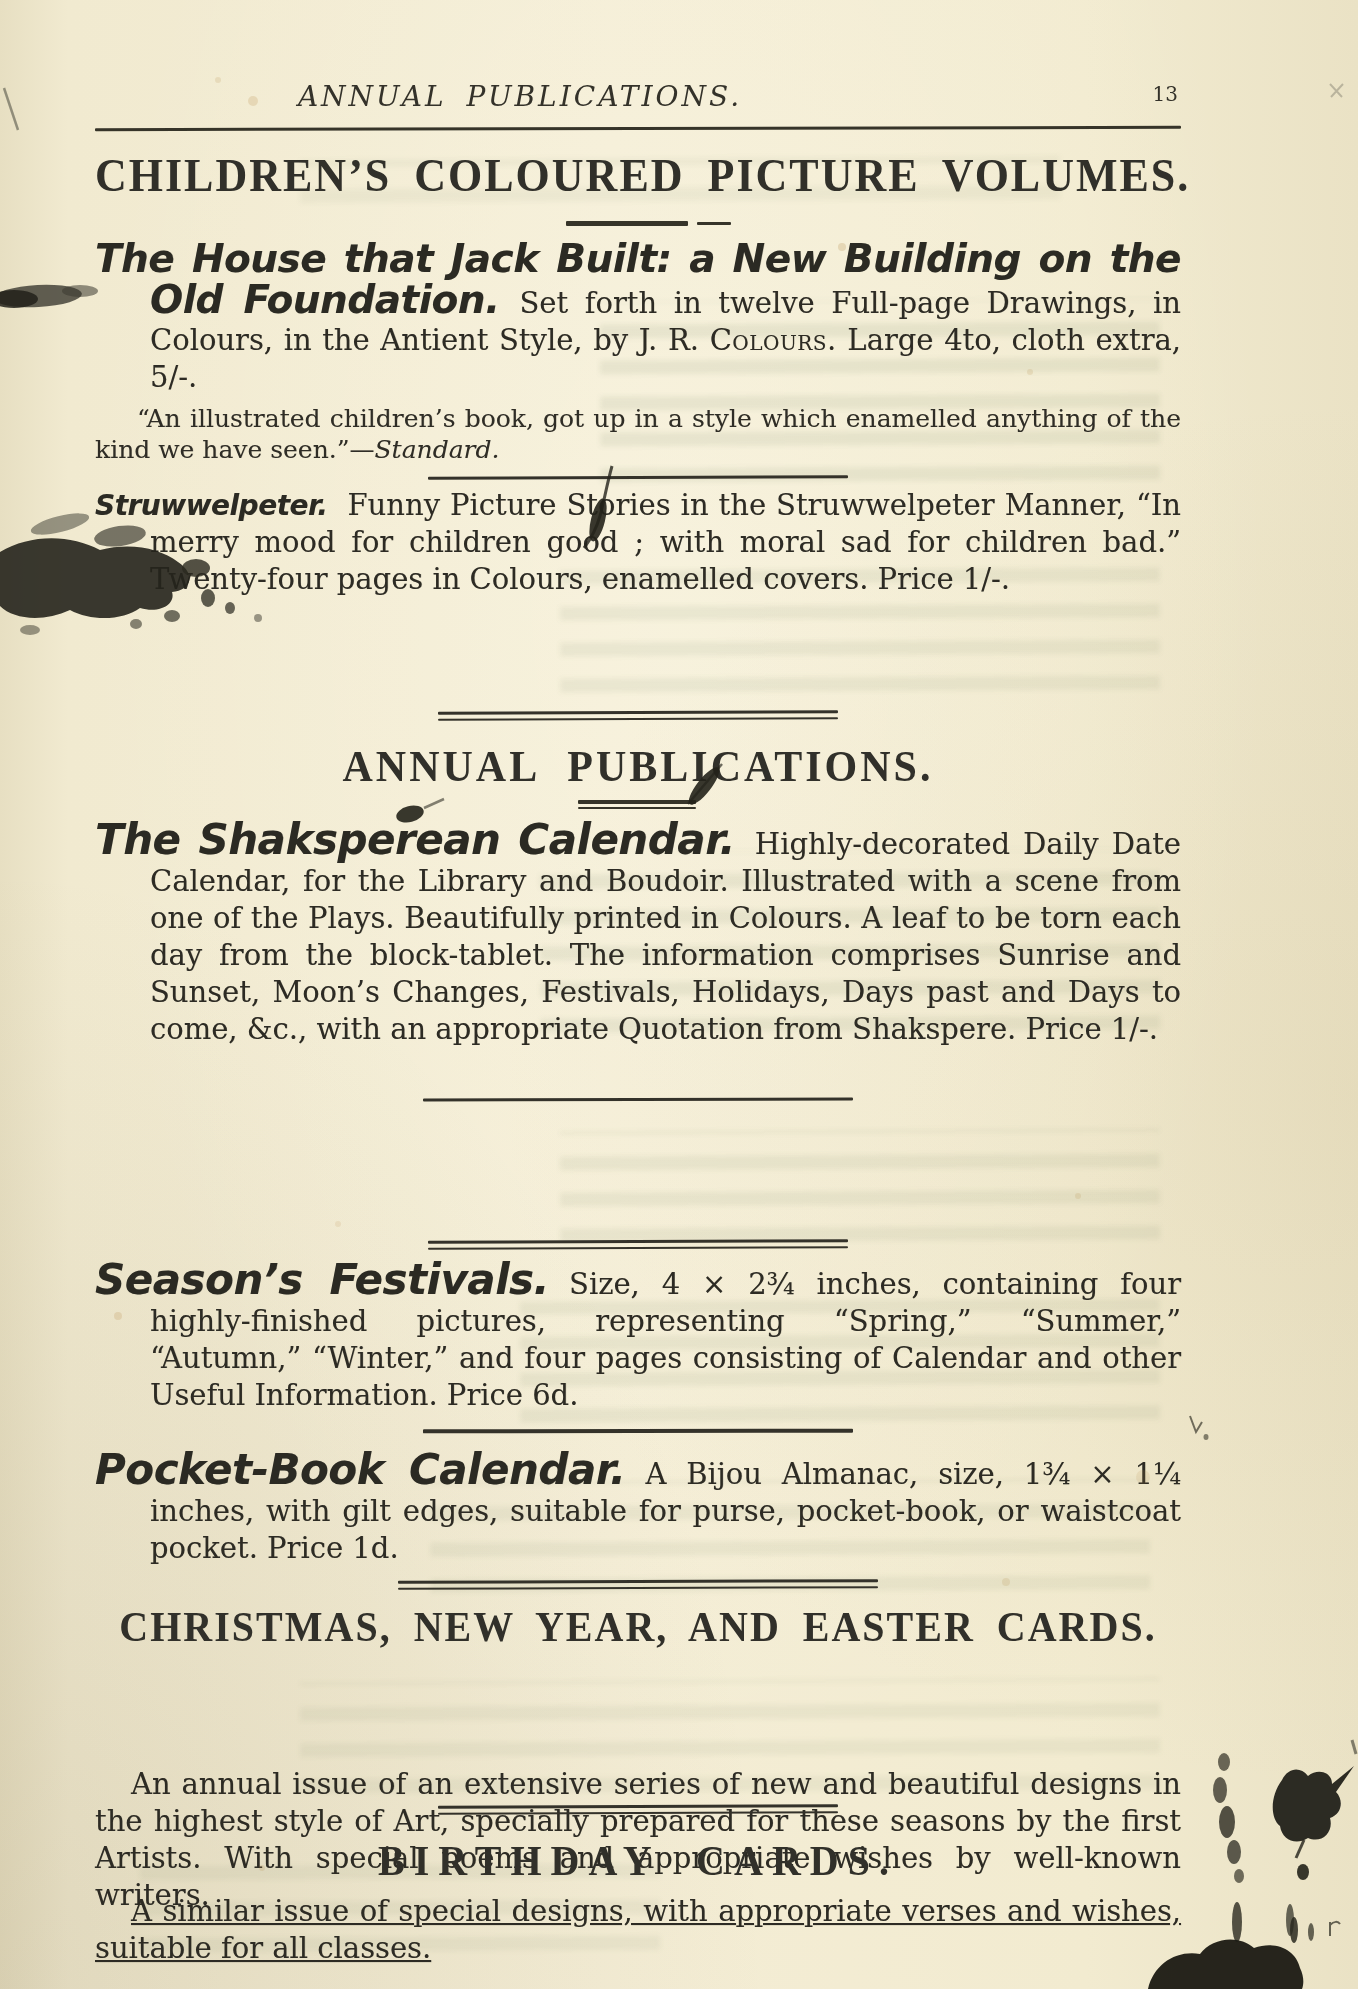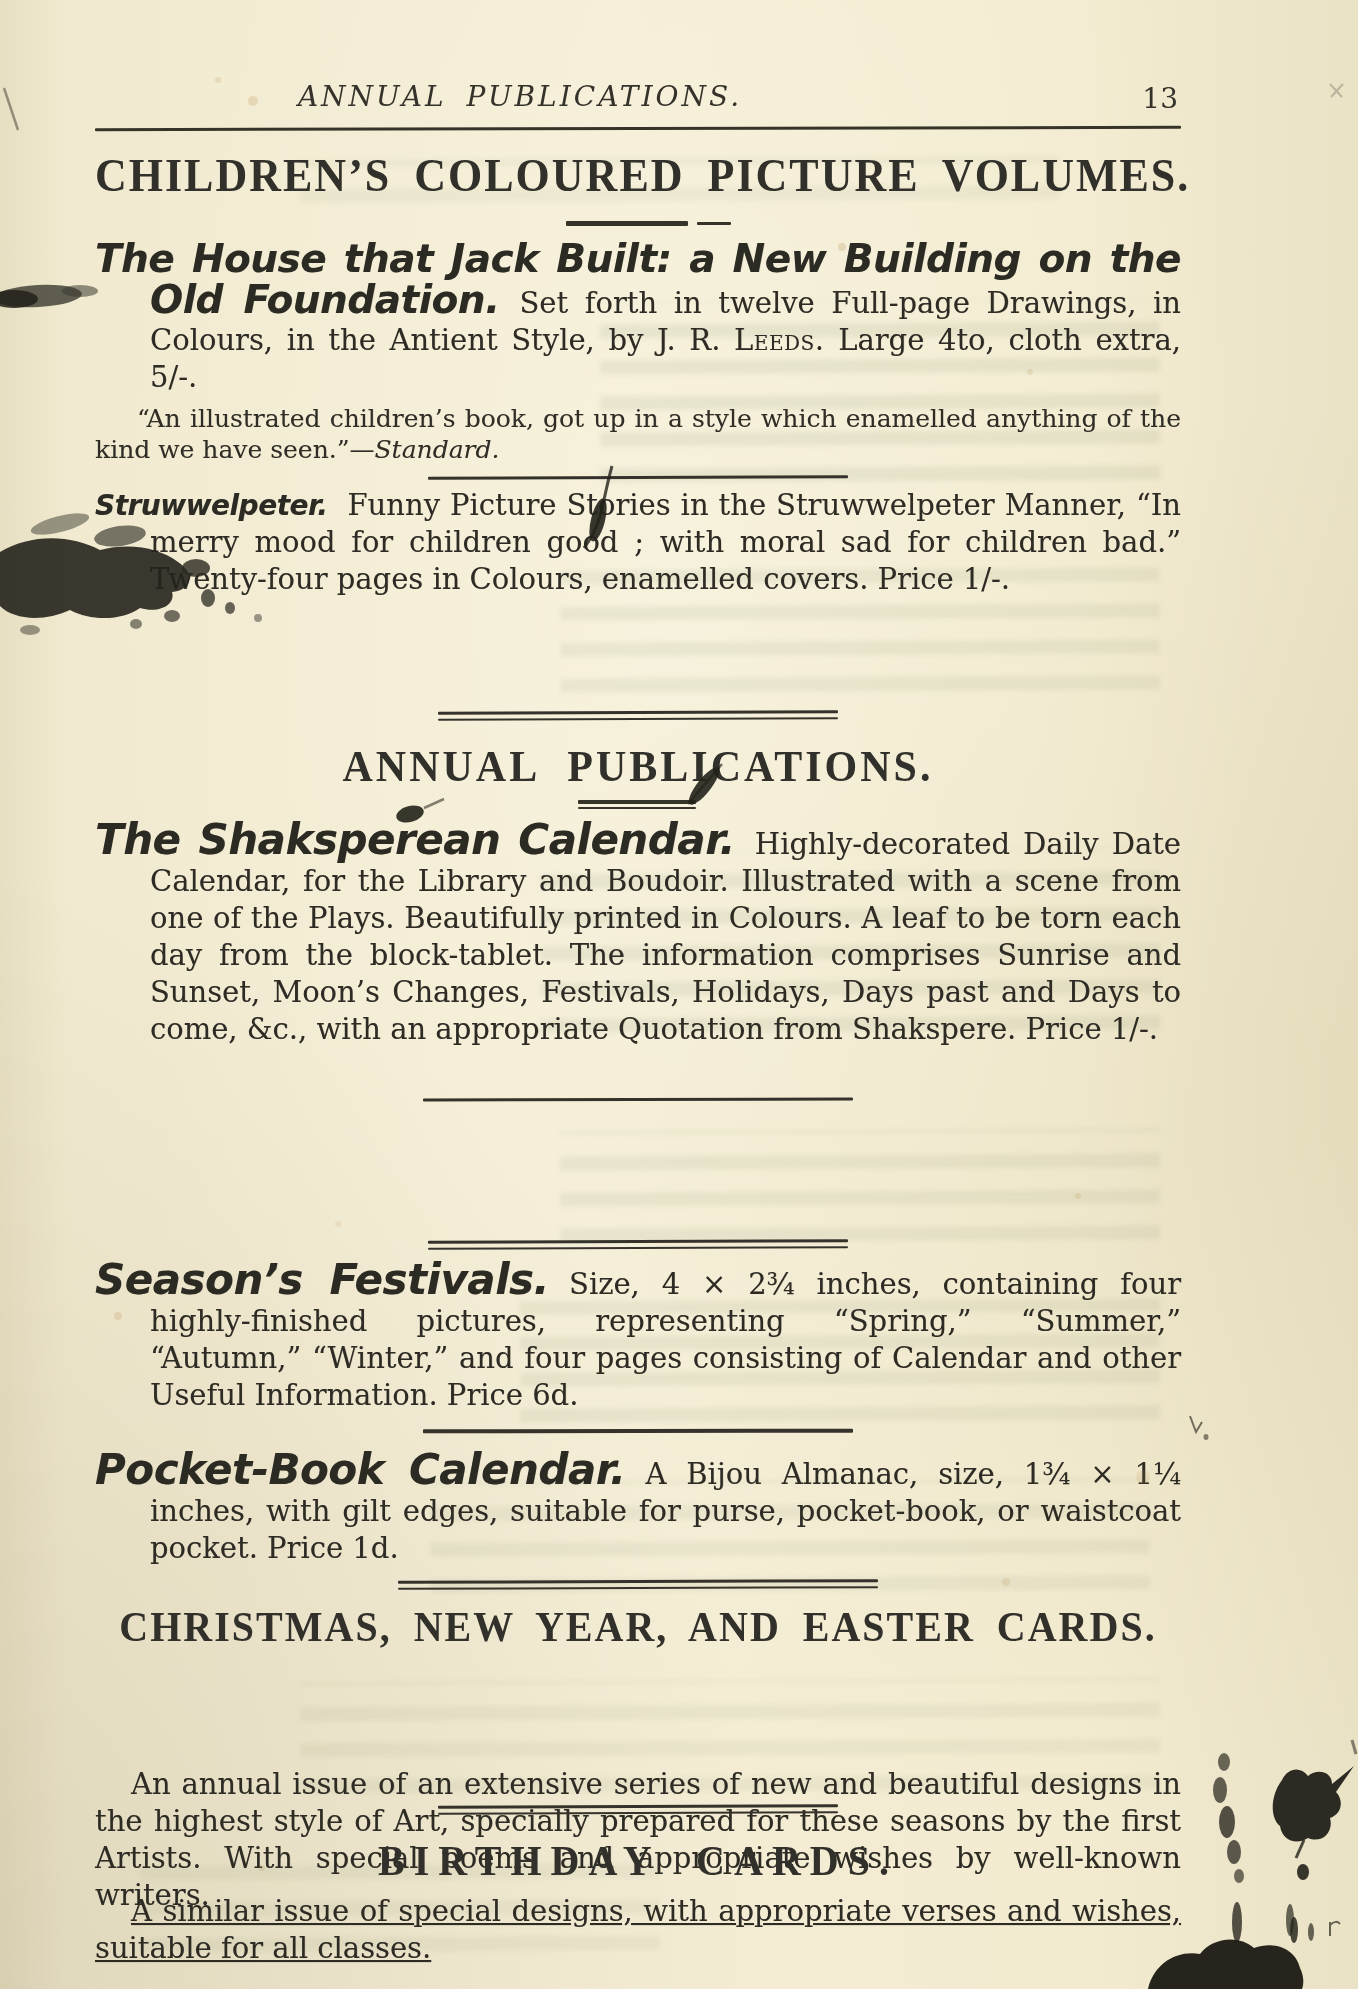--- a/index.html
+++ b/index.html
@@ -18,21 +18,21 @@
   .ghost{
     position:absolute;pointer-events:none;
     background:repeating-linear-gradient(0deg, rgba(0,0,0,0) 0 9px, rgba(122,138,104,0.15) 9px 23px, rgba(0,0,0,0) 23px 36px);
     filter:blur(2.5px);transform:rotate(-0.3deg);
   }
   .block{position:absolute;}
   .runhead{
     font-style:italic;font-size:28px;letter-spacing:3px;word-spacing:8px;
     color:#34322a;
   }
-  .pagenum{font-size:28px;color:#34322a;}
+  .pagenum{font-size:20px;color:#34322a;}
   .hrule{background:#363429;border-radius:1px;}
   .head{
     font-family:"Liberation Serif","DejaVu Serif",serif;font-weight:bold;color:#31302a;
     text-align:center;transform:scaleY(1.06);white-space:nowrap;
   }
   .h-big{font-size:44px;letter-spacing:2px;word-spacing:10px;}
   .h-annual{font-size:42px;letter-spacing:3px;word-spacing:16px;}
   .h-cards{font-size:40px;letter-spacing:2px;word-spacing:10px;}
   .h-bday{font-size:40px;letter-spacing:9px;word-spacing:18px;}
   .entry{
@@ -83,21 +83,21 @@
   <div class="block runhead" style="left:0;top:80px;width:1040px;text-align:center;">ANNUAL PUBLICATIONS.</div>
   <div class="block pagenum" style="left:1118px;top:82px;width:60px;text-align:right;">13</div>
   <div class="block hrule" style="left:95px;top:127px;width:1086px;height:3px;transform:rotate(-0.12deg);"></div>
 
   <div class="block head h-big" style="left:95px;top:150px;width:1086px;">CHILDREN’S COLOURED PICTURE VOLUMES.</div>
   <div class="block" style="left:566px;top:221px;width:170px;display:flex;gap:9px;align-items:center;">
     <div class="hrule" style="width:122px;height:5px;"></div>
     <div class="hrule" style="width:34px;height:3px;"></div>
   </div>
 
-  <p class="block entry" style="top:240px;"><span class="etitle t39">The House that Jack Built: a New Building on the Old Foundation.</span><span>Set forth in twelve Full-page Drawings, in Colours, in the Antient Style, by J. R. </span><span class="sc">Leeds.</span><span>  Large 4to, cloth extra, 5/-.</span></p>
+  <p class="block entry" style="top:240px;"><span class="etitle t39">The House that Jack Built: a New Building on the Old Foundation.</span><span>Set forth in twelve Full-page Drawings, in Colours, in the Antient Style, by J. R. </span><span class="sc">Colours.</span><span>  Large 4to, cloth extra, 5/-.</span></p>
   <p class="block quote" style="top:403px;"><span>“An illustrated children’s book, got up in a style which enamelled anything of the kind we have seen.”—</span><span class="qsource">Standard.</span></p>
 
   <div class="block divider" style="left:428px;top:476px;transform:rotate(-0.2deg);">
     <div class="ln" style="width:420px;height:3px;"></div>
   </div>
 
   <p class="block entry" style="top:487px;"><span class="etitle t44">Struwwelpeter.</span><span>Funny Picture Stories in the Struwwelpeter Manner, “In merry mood for children good ; with moral sad for children bad.”  Twenty-four pages in Colours, enamelled covers.  Price 1/-.</span></p>
 
   <div class="block divider" style="left:438px;top:711px;transform:rotate(-0.25deg);">
     <div class="ln" style="width:400px;height:3px;"></div>

